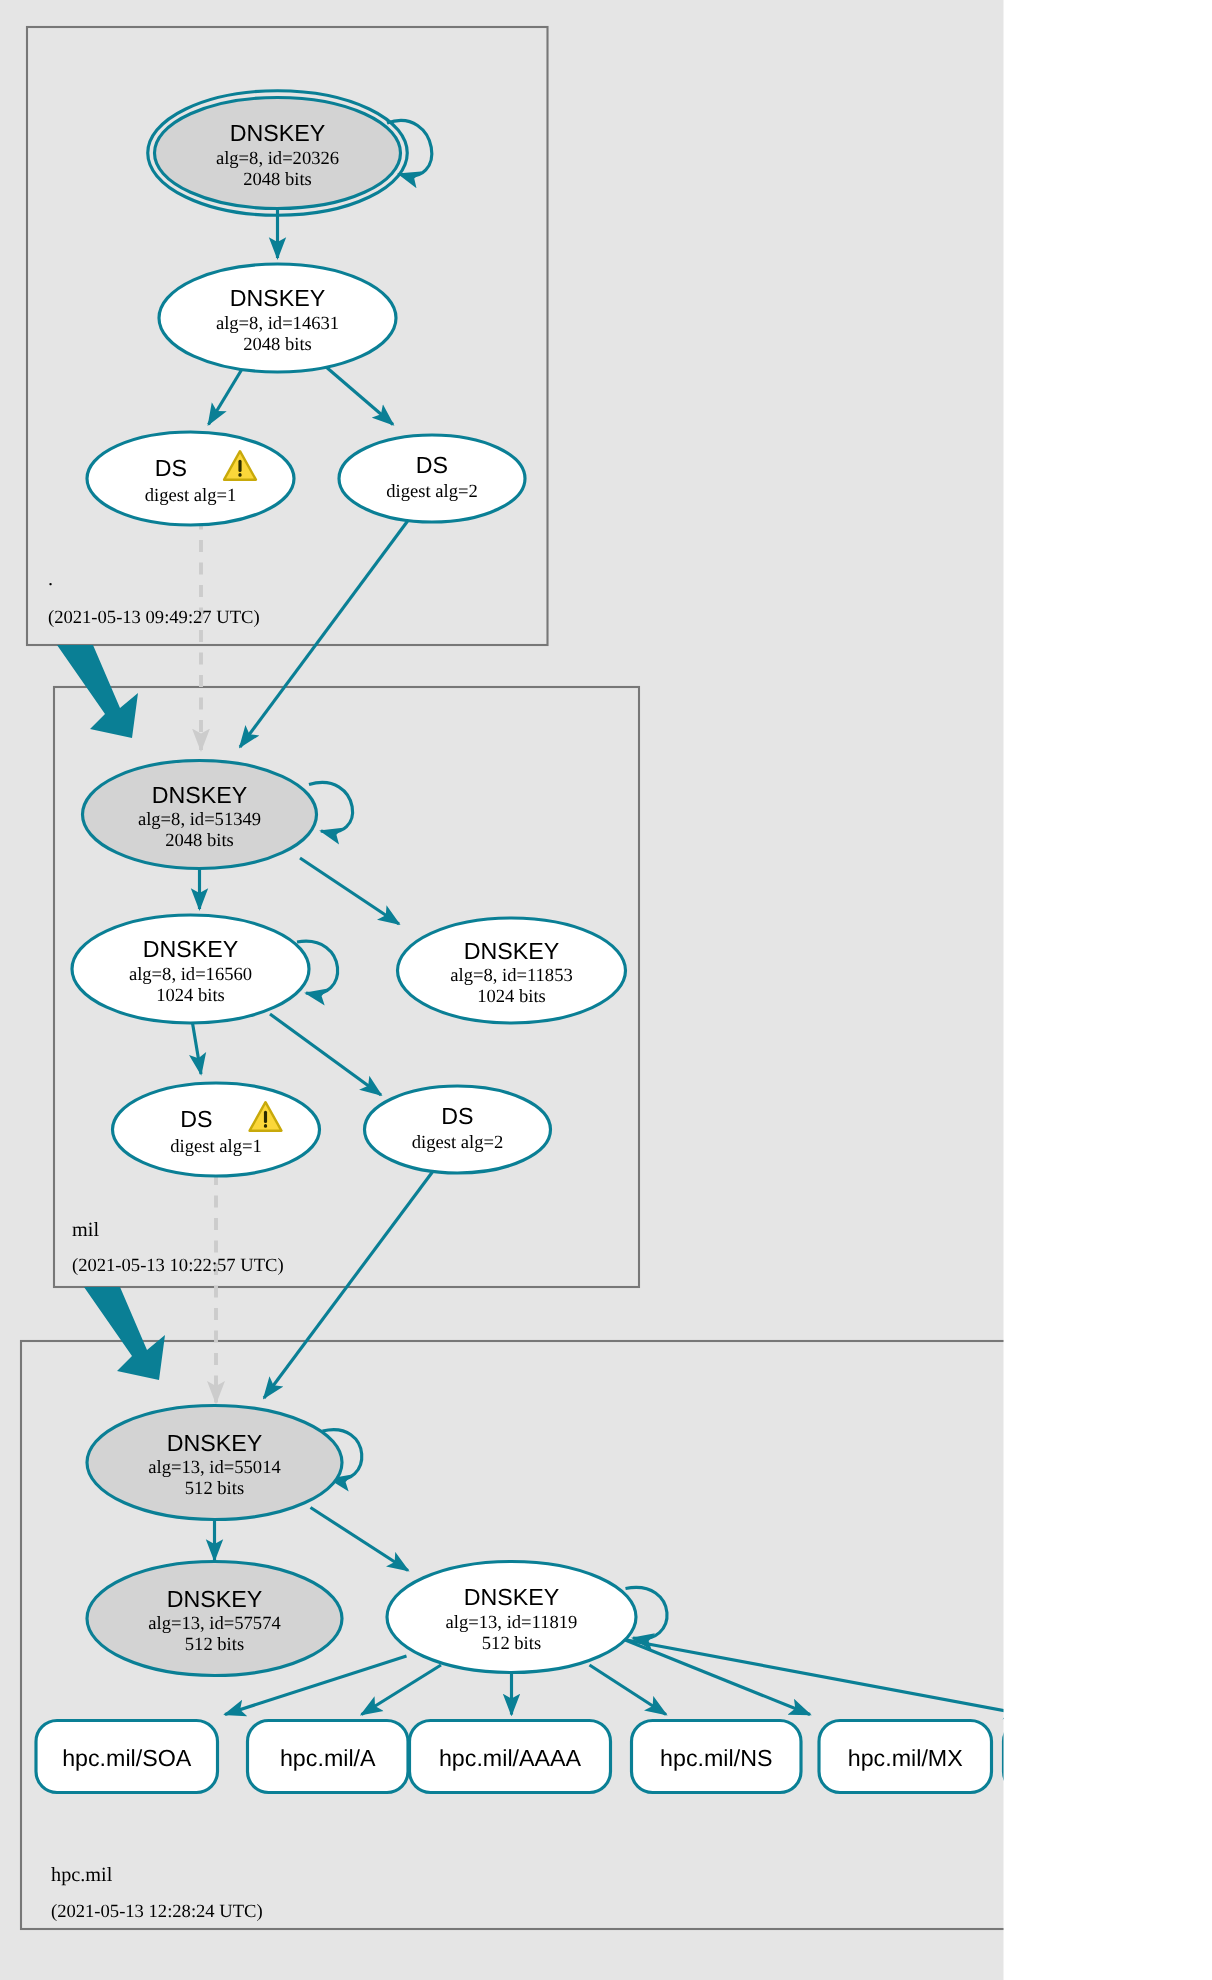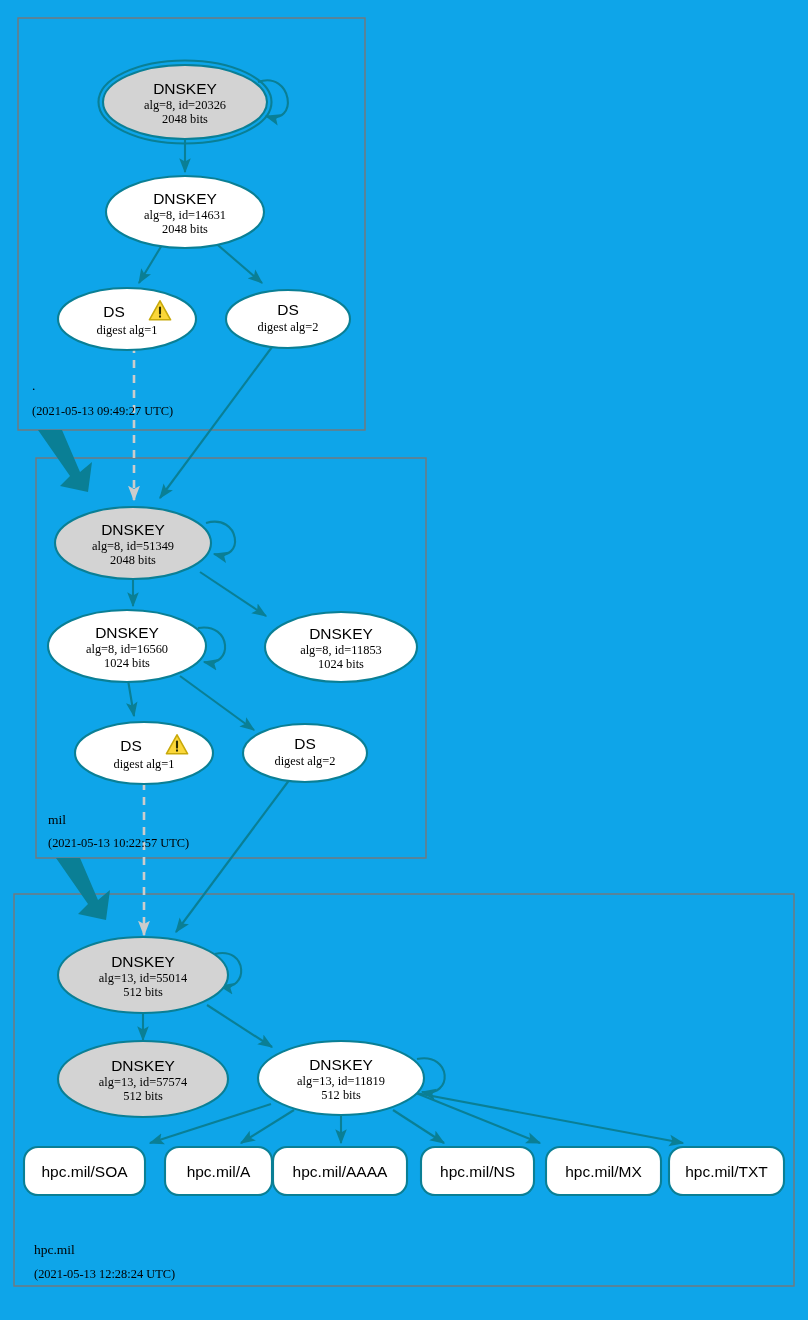--- a/index.html
+++ b/index.html
@@ -5,23 +5,23 @@
   html, body {
     margin: 0;
     padding: 0;
     background: #ffffff;
   }
   body {
     font-family: "Liberation Sans", sans-serif;
   }
   #canvas {
     position: relative;
-    width: 808px;
+    width: 669px;
     height: 1320px;
-    background: #0ea5e9;
+    background: #e5e5e5;
     overflow: hidden;
   }
   svg#diagram {
     position: absolute;
     top: 0;
     left: 0;
     width: 808px;
     height: 1320px;
   }
   .zone-box {

